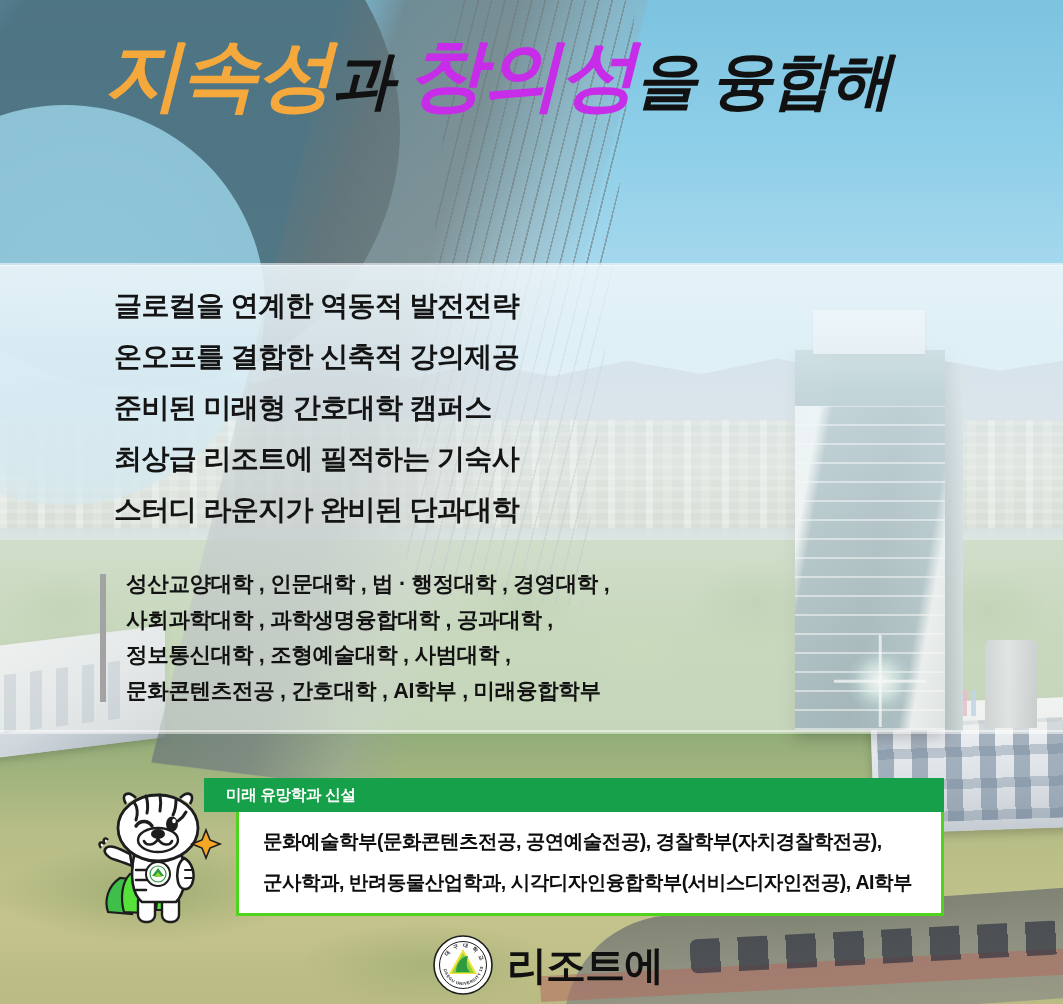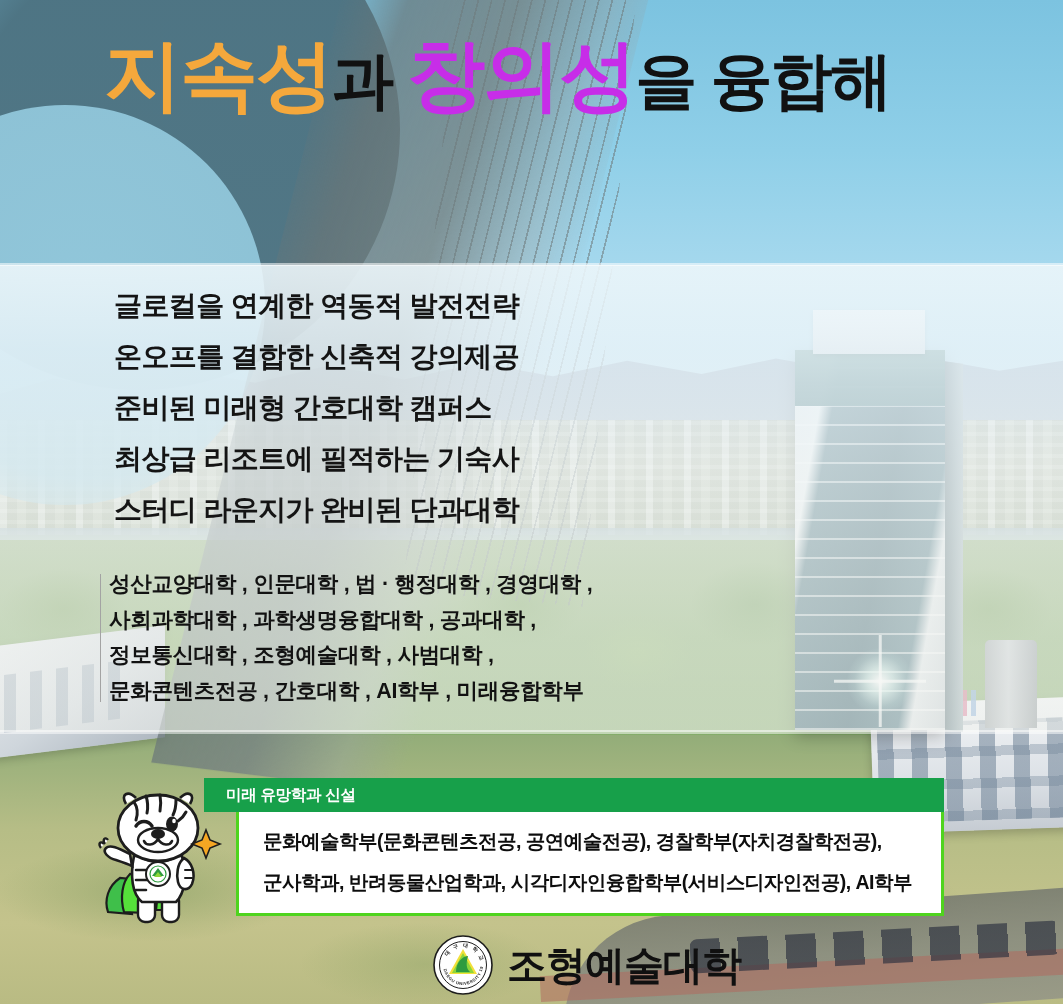--- a/index.html
+++ b/index.html
@@ -243,21 +243,21 @@
 
   
   .headline{
     position:absolute; left:104px; top:36px; width:900px;
     font-weight:900;
     letter-spacing:-2px;
     line-height:1.0;
     white-space:nowrap;
   }
   .hl-row{ display:block; }
-  .hl-row-1{ font-size:78px; margin-bottom:16px; }
+  .hl-row-1{ font-size:78px; margin-bottom:16px;font-style:italic; }
   .hl-row-2{ font-size:78px; }
   .hl-orange{ color:#F5A83C; }
   .hl-magenta{ color:#C72DE8; }
   .hl-navy{ color:#16306E; }
   .hl-black{ color:#111111; }
   .hl-sm{ font-size:62px; }
 
   
   .bullets{
     position:absolute; left:114px; top:292px; width:620px;
@@ -268,22 +268,22 @@
     color:#141414;
     letter-spacing:-0.6px;
     line-height:1.0;
     margin-bottom:23px;
     white-space:nowrap;
   }
 
   
   .colleges{
     position:absolute; left:100px; top:574px; width:620px;
-    padding-left:8px;
-    border-left:1px solid #a3a3a3;
+    padding-left:20px;
+    border-left:6px solid #a3a3a3;
   }
   .college-line{
     font-size:21.5px;
     font-weight:800;
     color:#121212;
     letter-spacing:-0.3px;
     line-height:1.0;
     margin-bottom:14px;
     white-space:nowrap;
   }
@@ -474,16 +474,16 @@
         <path id="arcTop" d="M 13 31 A 18 18 0 0 1 49 31" fill="none"></path>
         <path id="arcBot" d="M 11 31 A 20 20 0 0 0 51 31" fill="none"></path>
         <text font-size="5.2" font-weight="bold" fill="#1d1d1d" letter-spacing="1.4" font-family="'Liberation Sans',sans-serif">
           <textPath href="#arcTop" startOffset="16%">대 구 대 학 교</textPath>
         </text>
         <text font-size="4.2" font-weight="bold" fill="#1d1d1d" letter-spacing="0.5" font-family="'Liberation Sans',sans-serif">
           <textPath href="#arcBot" startOffset="7%">DAEGU UNIVERSITY 1956</textPath>
         </text>
       </svg>
     </div>
-    <div class="logo-text">조형예술대학</div>
+    <div class="logo-text">리조트에</div>
   </div>
 
 </div>
 
 </body></html>

